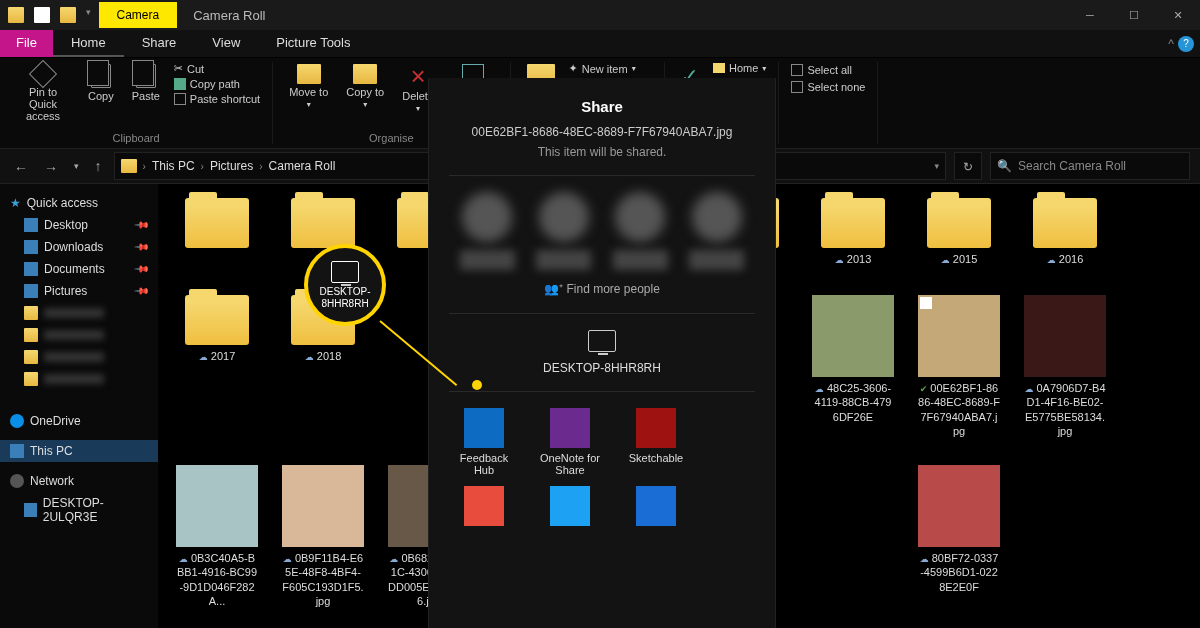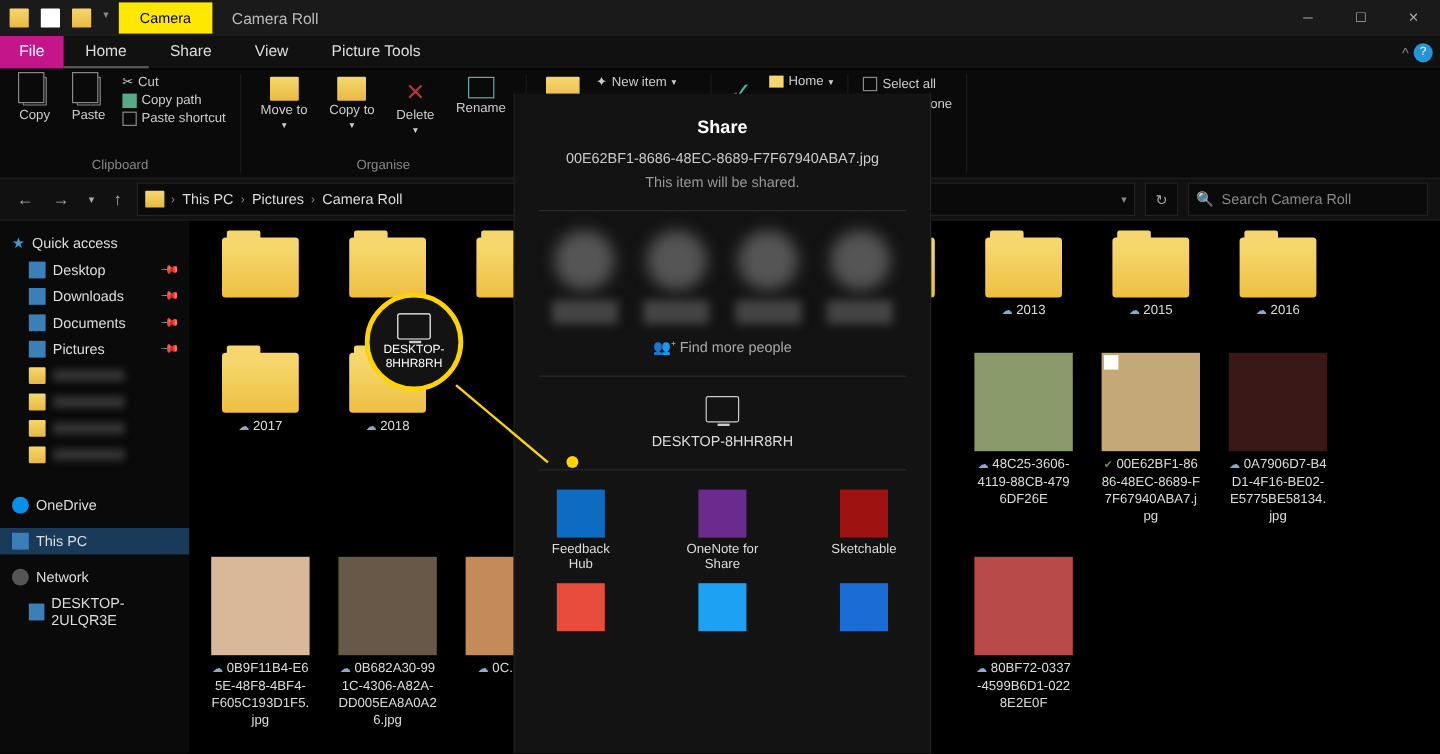--- a/index.html
+++ b/index.html
@@ -59,21 +59,21 @@
 .sh-hr{border:none;border-top:1px solid #2a2a2a;margin:16px 0}
 .sh-contacts{display:flex;justify-content:space-around;filter:blur(6px)}
 .sh-contact{width:50px;height:50px;background:#555;border-radius:50%}
 .sh-names{display:flex;justify-content:space-around;filter:blur(4px)}
 .sh-name{width:55px;height:20px;background:#444;border-radius:2px}
 .sh-more{text-align:center;font-size:12px;color:#aaa;margin:10px 0}
 .sh-device{text-align:center;margin:14px 0}
 .sh-dev-ico{display:inline-block;width:28px;height:22px;border:1.5px solid #ccc;border-radius:2px;position:relative}
 .sh-dev-ico:after{content:"";position:absolute;bottom:-4px;left:9px;width:10px;height:2px;background:#ccc}
 .sh-dev-name{font-size:12px;color:#ddd;margin-top:6px}
-.sh-apps{display:flex;justify-content:space-between;flex-wrap:wrap;gap:12px 5px}
+.sh-apps{display:flex;justify-content:flex-start;flex-wrap:wrap;gap:12px 16px}
 .sh-app{width:70px;text-align:center}
 .sh-app-ico{width:40px;height:40px;margin:0 auto 4px}
 .sh-app-name{font-size:11px;color:#ddd}
 .callout{position:absolute;left:304px;top:244px;width:82px;height:82px;border:4px solid #ffd400;border-radius:50%;z-index:20;background:#131313;display:flex;flex-direction:column;align-items:center;justify-content:center}
 .callout-line{position:absolute;left:380px;top:320px;width:100px;height:2px;background:#ffd400;z-index:19;transform:rotate(40deg);transform-origin:left}
 .callout-dot{position:absolute;left:472px;top:380px;width:10px;height:10px;background:#ffd400;border-radius:50%;z-index:19}
 </style>
 </head>
 <body>
 
@@ -101,20 +101,24 @@
   <div class="m-item">Picture Tools</div>
   <div class="m-right">
     <span style="color:#888;font-size:12px">^</span>
     <span class="help-dot">?</span>
   </div>
 </div>
 
 <div class="ribbon">
   <div class="r-grp">
     <div class="r-row">
+      <div class="r-btn">
+          <div class="pin-ico"></div>
+          <span style="width:54px">Pin to Quick access</span>
+        </div>
       <div class="r-btn">
           <div class="copy-ico"></div>
           <span>Copy</span>
         </div>
       <div class="r-btn">
           <div class="copy-ico"></div>
           <span>Paste</span>
         </div>
       <div class="r-small">
         <div class="r-s-item">
@@ -351,20 +355,24 @@
         <div class="item" style="position: relative;">
           <div class="thumb" style="background:#c4a878;position:relative">
             <div class="selbox"></div>
           </div>
           <div class="item-name"><span class="cloud"><span style="color:#5a9e4e">✔</span></span> 00E62BF1-8686-48EC-8689-F7F67940ABA7.jpg</div>
         </div>
         <div class="item" style="position: relative;">
           <div class="thumb" style="background:#3a1818;position:relative"></div>
           <div class="item-name"><span class="cloud">☁</span> 0A7906D7-B4D1-4F16-BE02-E5775BE58134.jpg</div>
         </div>
+        <div class="item" style="position: relative;">
+          <div class="thumb" style="background:#a8c4c4;position:relative"></div>
+          <div class="item-name"><span class="cloud">☁</span> 0B3C40A5-BBB1-4916-BC99-9D1D046F282A...</div>
+        </div>
         <div class="item">
           <div class="thumb" style="background:#d8b898"></div>
           <div class="item-name"><span class="cloud">☁</span> 0B9F11B4-E65E-48F8-4BF4-F605C193D1F5.jpg</div>
         </div>
         <div class="item">
           <div class="thumb" style="background:#685848"></div>
           <div class="item-name"><span class="cloud">☁</span> 0B682A30-991C-4306-A82A-DD005EA8A0A26.jpg</div>
         </div>
         <div class="item">
           <div class="thumb" style="background:#c48a5a"></div>

